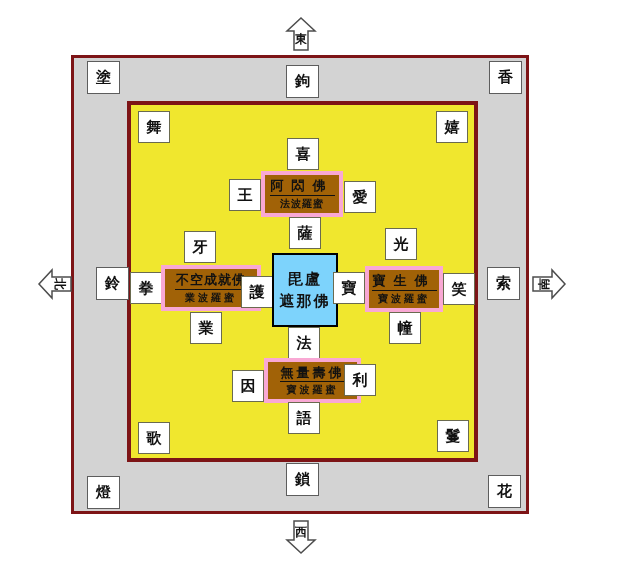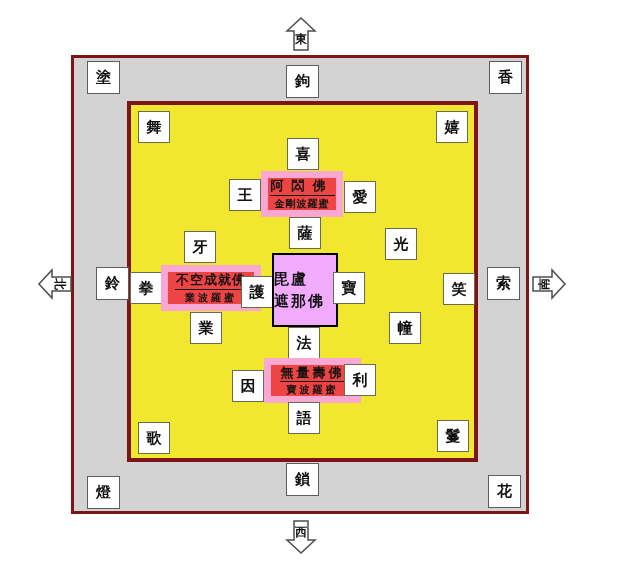--- a/index.html
+++ b/index.html
@@ -17,38 +17,38 @@
     background:#f0e72e; border:4px solid #7d1416; box-sizing:border-box;
   }
   .sbox {
     position:absolute; width:32px; height:32px; background:#ffffff;
     border:1px solid #6a6a4f; box-sizing:border-box;
     display:flex; align-items:center; justify-content:center;
     font-size:15px; font-weight:bold; line-height:1;
   }
   .sbox.band { width:33px; height:33px; border-color:#5d5d5d; }
   .main-box {
-    position:absolute; background:#ef4444; border:7px solid #f9a8d4;
+    position:absolute; background:#a16207; border:4px solid #f9a8d4;
     box-sizing:border-box; display:flex; flex-direction:column;
     align-items:center; justify-content:center;
   }
   .main-name {
     font-size:13px; font-weight:bold; white-space:nowrap;
     border-bottom:1px solid #111; padding:0 1px 1px 1px; line-height:1.15;
   }
   .main-paramita {
     font-size:10px; font-weight:bold; white-space:nowrap; margin-top:2px; line-height:1.1;
   }
   .ls8 { letter-spacing:8px; }
   .ls3 { letter-spacing:3px;text-align:right; }
   .ls1 { letter-spacing:1px; }
   .center-box {
     position:absolute; left:272px; top:253px; width:66px; height:74px;
-    background:#f0abfc; border:2px solid #000; box-sizing:border-box;
-    display:flex; flex-direction:column; align-items:flex-start; justify-content:center;
+    background:#7dd3fc; border:2px solid #000; box-sizing:border-box;
+    display:flex; flex-direction:column; align-items:center; justify-content:center;
     font-size:15px; font-weight:bold; letter-spacing:2px; line-height:1.5;
   }
   .arrow { position:absolute; width:36px; height:36px; }
   .arrow svg { position:absolute; left:0; top:0; }
   .arrow polygon { fill:#ffffff; stroke:#4d4d4d; stroke-width:1.5; stroke-linejoin:miter; }
   .arrow .ch {
     position:absolute; left:0; top:0; right:0; bottom:0; box-sizing:border-box;
     display:flex; align-items:center; justify-content:center;
     font-size:12px; font-weight:bold; line-height:1;
   }
@@ -111,41 +111,45 @@
 
   <div class="sbox" style="left:138px;top:111px">舞</div>
   <div class="sbox" style="left:436px;top:111px">嬉</div>
   <div class="sbox" style="left:138px;top:422px">歌</div>
   <div class="sbox" style="left:437px;top:420px">鬘</div>
 
   <div class="sbox" style="left:287px;top:138px">喜</div>
   <div class="sbox" style="left:229px;top:179px">王</div>
   <div class="main-box" style="left:261px;top:171px;width:82px;height:46px">
     <span class="main-name ls8">阿閦佛</span>
-    <span class="main-paramita ls1">金剛波羅蜜</span>
+    <span class="main-paramita ls1">法波羅蜜</span>
   </div>
   <div class="sbox" style="left:344px;top:181px">愛</div>
   <div class="sbox" style="left:289px;top:217px">薩</div>
 
   <div class="sbox" style="left:184px;top:231px">牙</div>
   <div class="sbox" style="left:130px;top:272px">拳</div>
   <div class="main-box" style="left:161px;top:265px;width:100px;height:46px">
     <span class="main-name ls1">不空成就佛</span>
     <span class="main-paramita ls3">業波羅蜜</span>
   </div>
   <div class="sbox" style="left:241px;top:276px">護</div>
   <div class="sbox" style="left:190px;top:312px">業</div>
 
   <div class="center-box">
     <span>毘盧</span>
     <span>遮那佛</span>
   </div>
 
   <div class="sbox" style="left:385px;top:228px">光</div>
   <div class="sbox" style="left:333px;top:272px">寶</div>
+  <div class="main-box" style="left:365px;top:266px;width:78px;height:46px">
+    <span class="main-name ls8">寶生佛</span>
+    <span class="main-paramita ls3">寶波羅蜜</span>
+  </div>
   <div class="sbox" style="left:443px;top:273px">笑</div>
   <div class="sbox" style="left:389px;top:312px">幢</div>
 
   <div class="sbox" style="left:288px;top:327px">法</div>
   <div class="sbox" style="left:232px;top:370px">因</div>
   <div class="main-box" style="left:264px;top:358px;width:97px;height:45px">
     <span class="main-name ls3">無量壽佛</span>
     <span class="main-paramita ls3">寶波羅蜜</span>
   </div>
   <div class="sbox" style="left:344px;top:364px">利</div>

